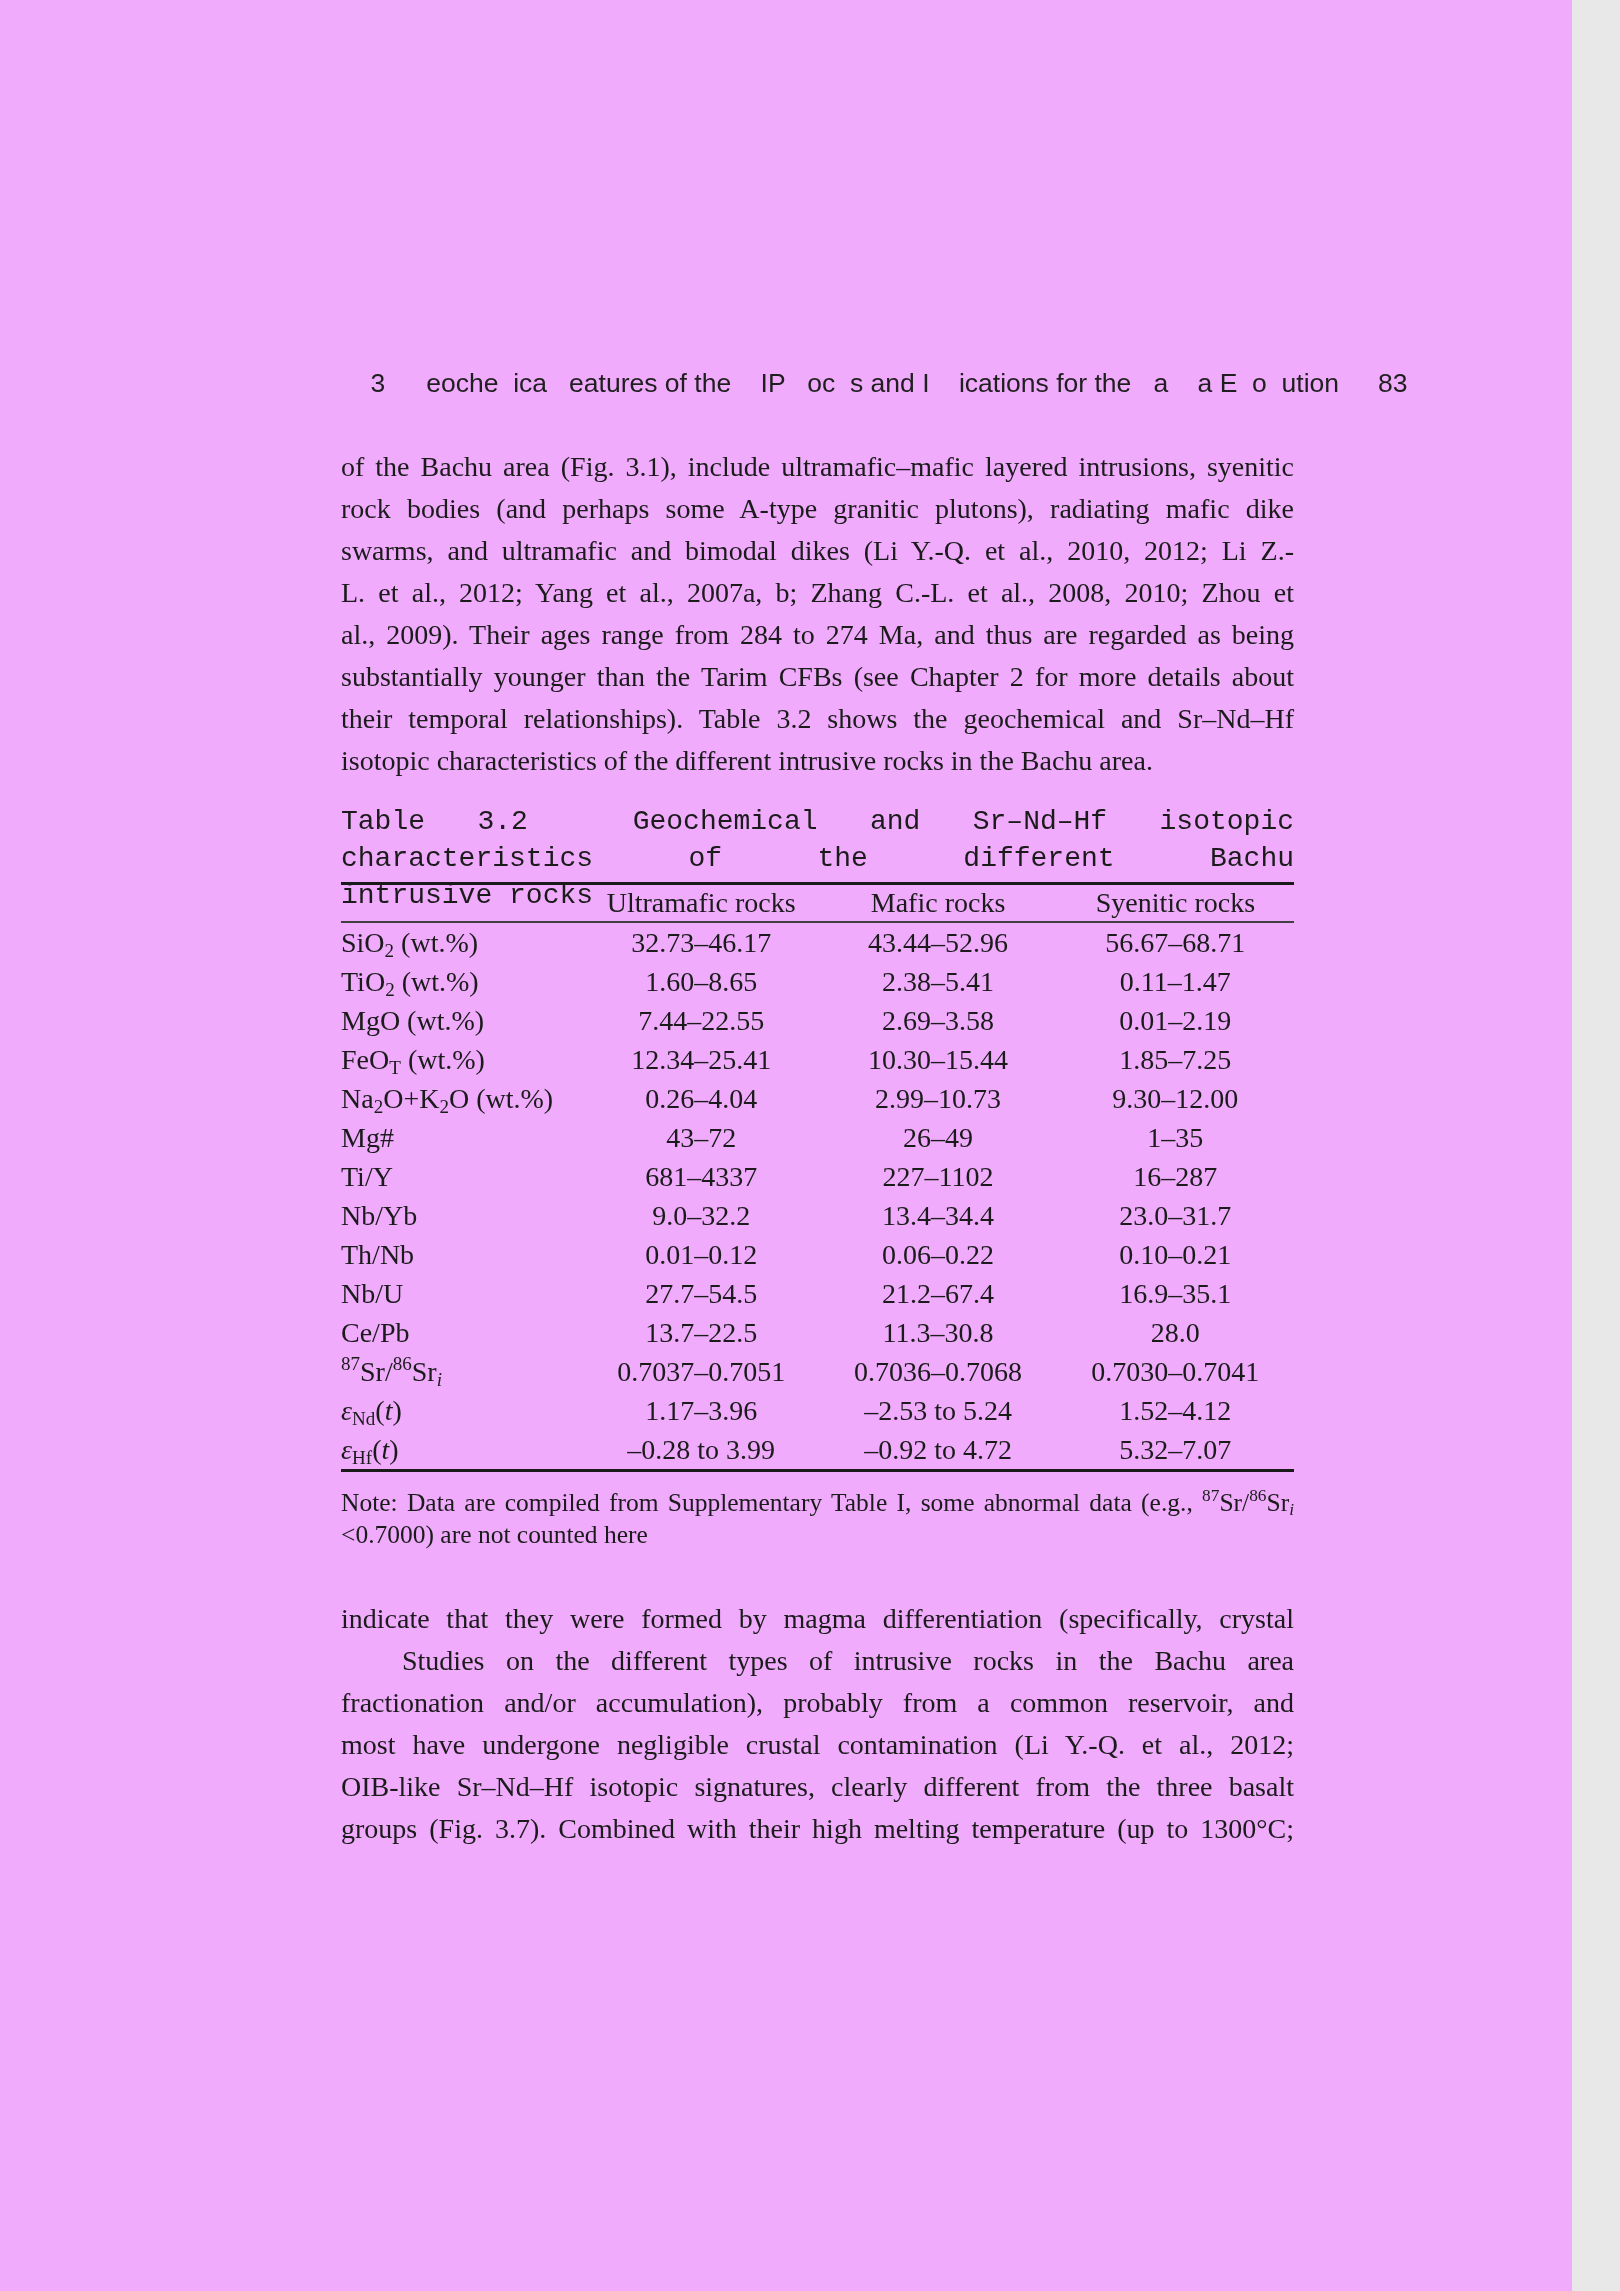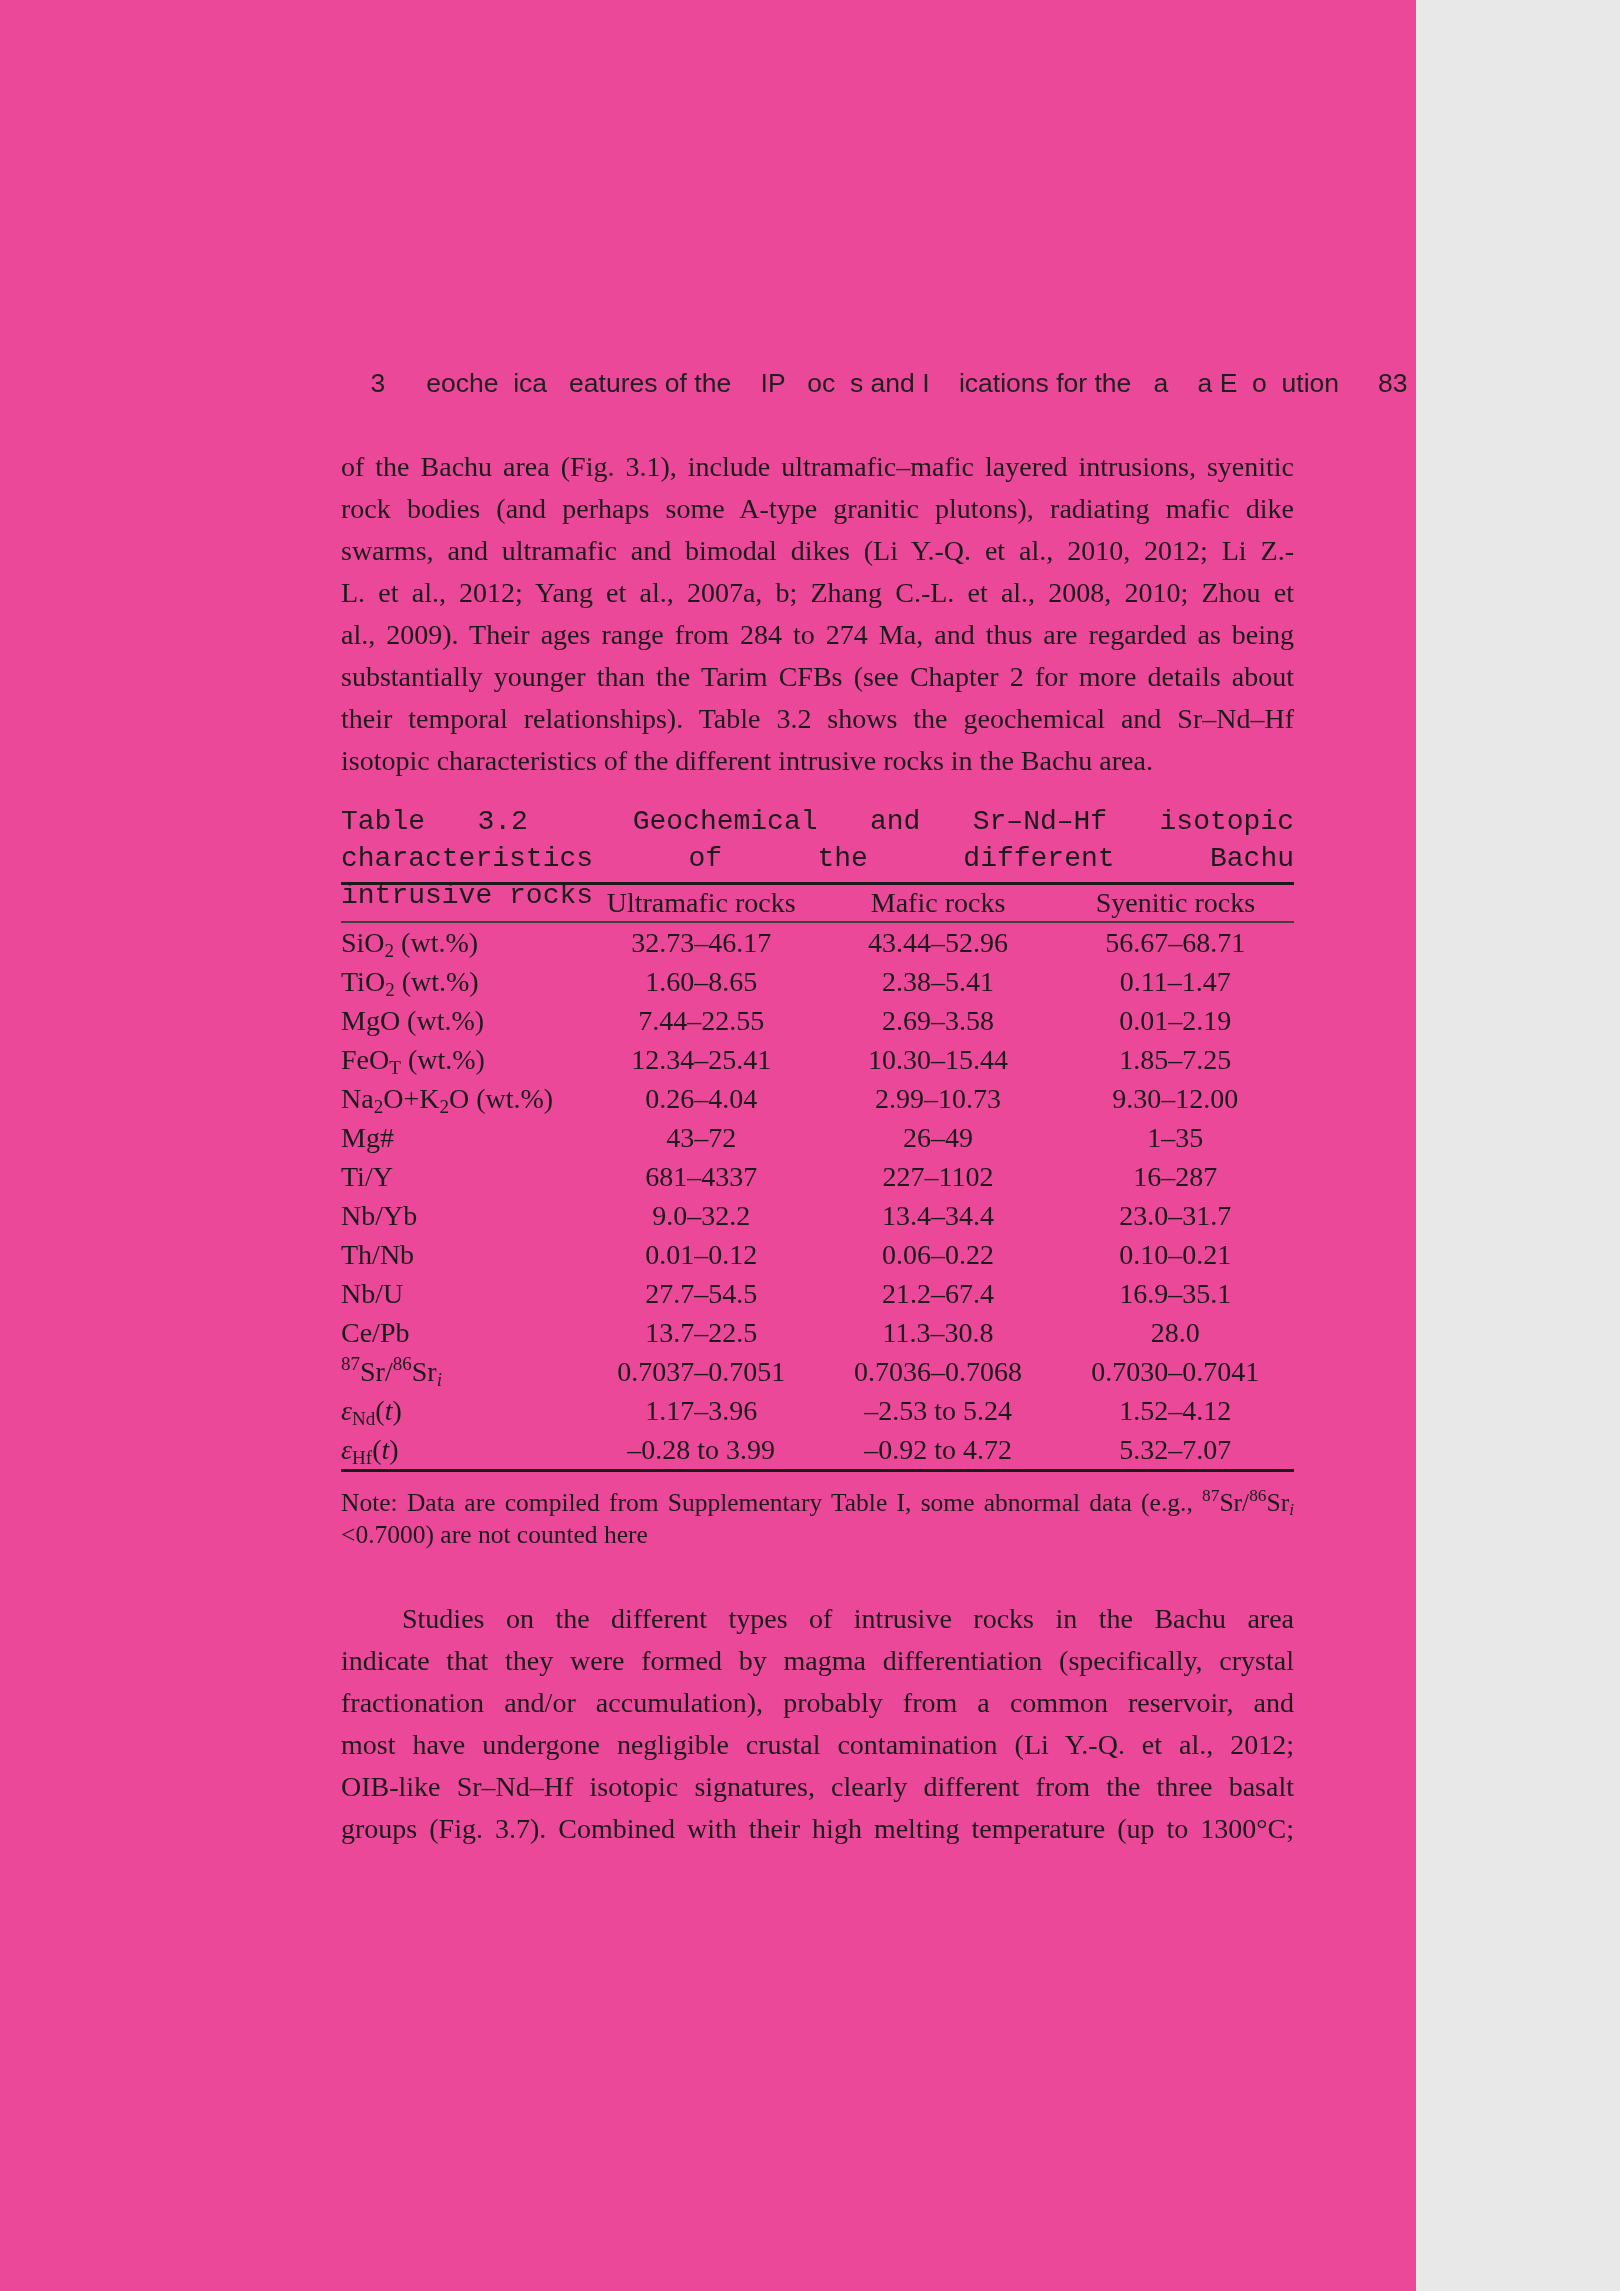--- a/index.html
+++ b/index.html
@@ -1,20 +1,20 @@
 <!DOCTYPE html>
 <html><head>
 <meta charset="utf-8">
 <style>
   html, body { margin: 0; padding: 0; background: #e8e8e8; }
   .page {
     position: relative;
-    width: 1416px;
+    width: 1572px;
     height: 2292px;
-    background: #ec4899;
+    background: #f0abfc;
     color: #1b1b1b;
     font-family: "Liberation Serif", serif;
     overflow: hidden;
   }
   .running-header {
     position: absolute;
     left: 341px;
     top: 334px;
     width: 953px;
     font-family: "Liberation Sans", sans-serif;
@@ -199,22 +199,22 @@
         </tbody>
       </table>
   </div>
 
   <section class="block note">
       <div class="tline full">Note: Data are compiled from Supplementary Table I, some abnormal data (e.g., <sup>87</sup>Sr/<sup>86</sup>Sr<sub><i>i</i></sub></div>
       <div class="tline">&lt;0.7000) are not counted here</div>
     </section>
 
   <section class="block para2">
+      <div class="tline full">indicate that they were formed by magma differentiation (specifically, crystal</div>
       <div class="tline full indent">Studies on the different types of intrusive rocks in the Bachu area</div>
-      <div class="tline full">indicate that they were formed by magma differentiation (specifically, crystal</div>
       <div class="tline full">fractionation and/or accumulation), probably from a common reservoir, and</div>
       <div class="tline full">most have undergone negligible crustal contamination (Li Y.-Q. et al., 2012;</div>
       <div class="tline full">OIB-like Sr–Nd–Hf isotopic signatures, clearly different from the three basalt</div>
       <div class="tline full">groups (Fig. 3.7). Combined with their high melting temperature (up to 1300°C;</div>
     </section>
 
 </div>
 
 
 </body></html>

